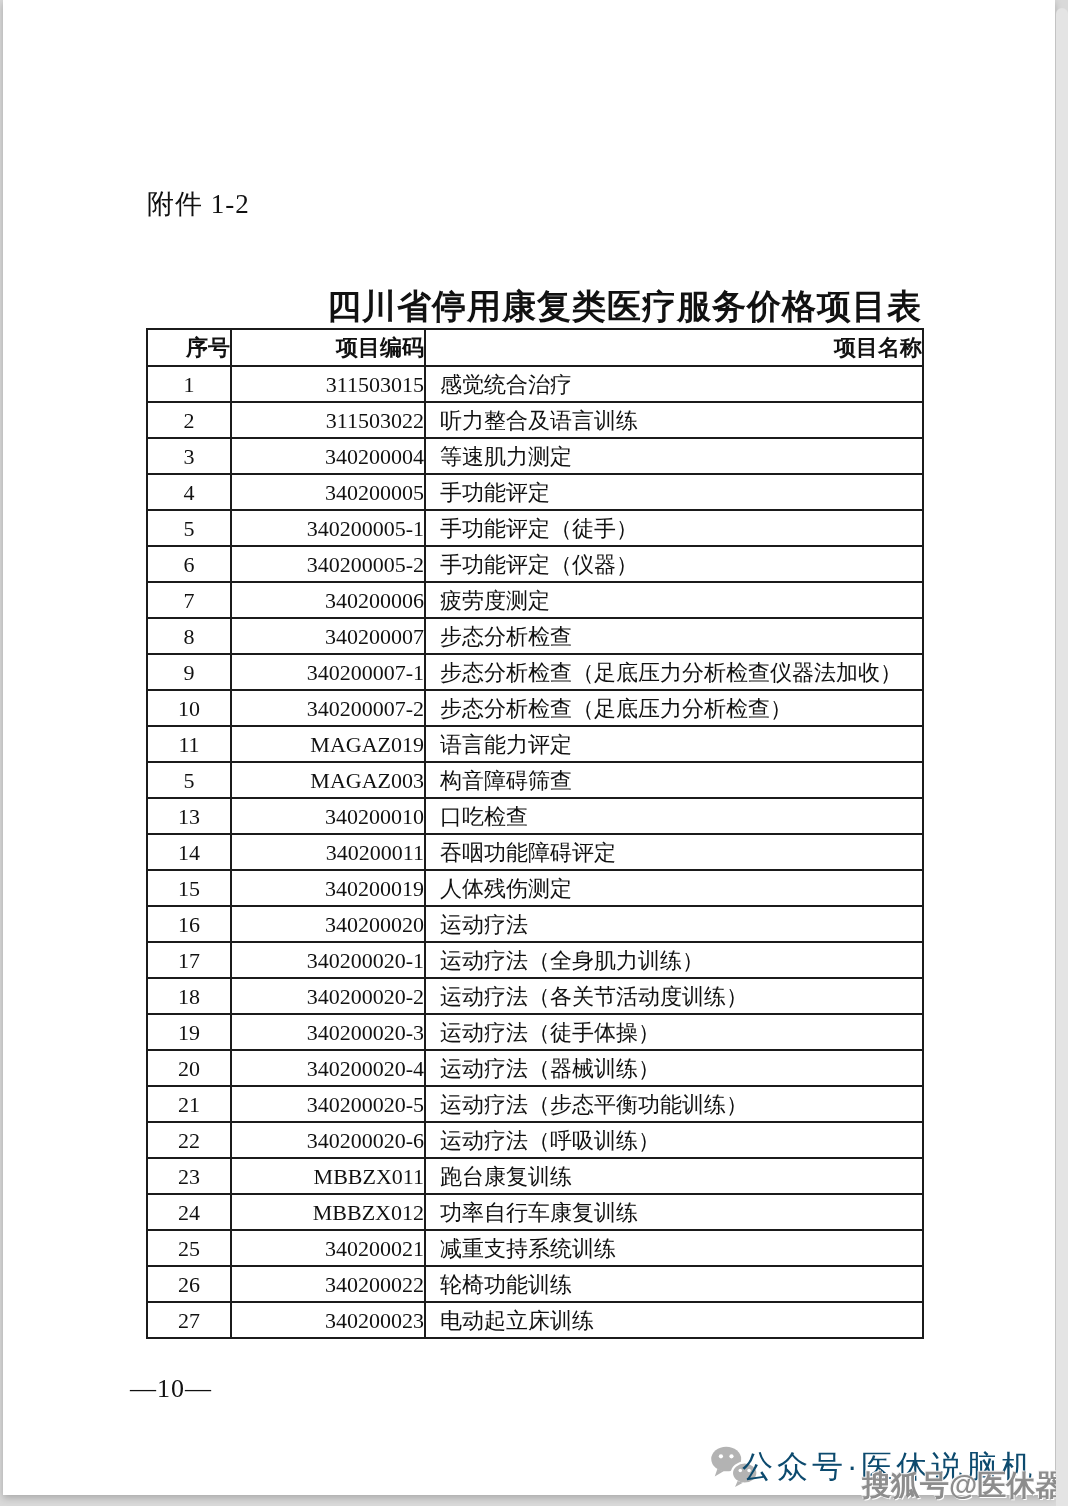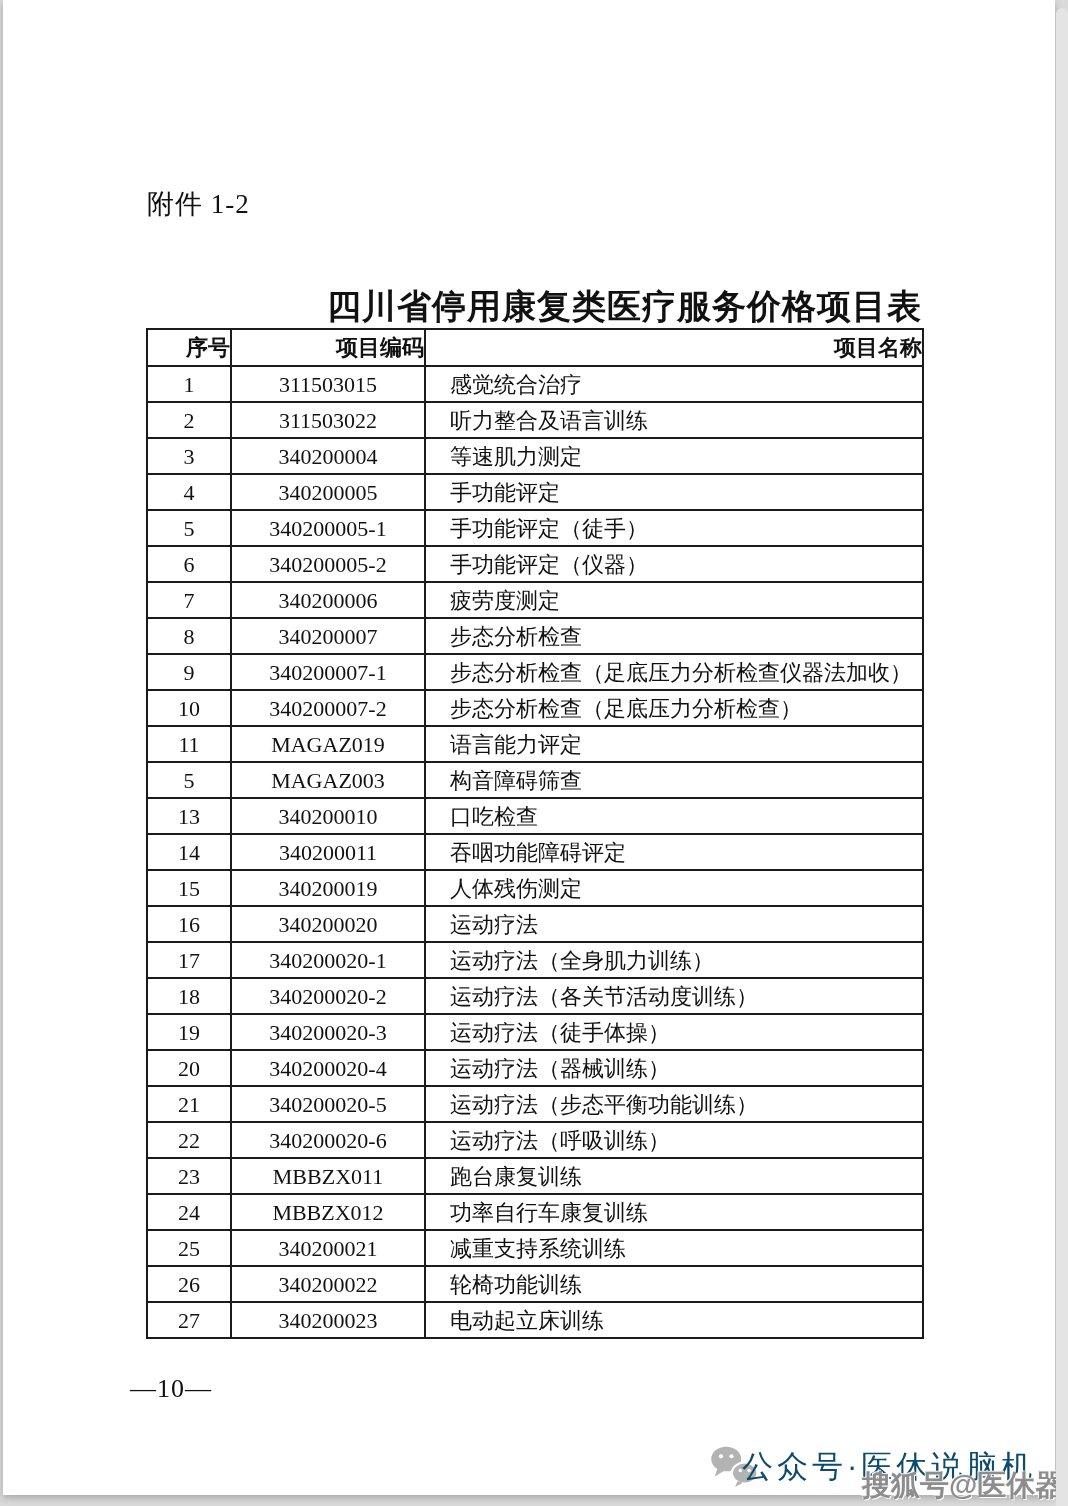--- a/index.html
+++ b/index.html
@@ -45,22 +45,22 @@
     white-space:nowrap;
   }
   .price-table th {
     font-family:"Liberation Sans","DejaVu Sans",sans-serif;
     font-weight:bold; text-align:right; height:37px;
   }
   .col-no  { width:84px; }
   .col-code{ width:194px; }
   .col-name{ width:498px; }
   .price-table td.c-no   { text-align:center; }
-  .price-table td.c-code { text-align:center; font-family:"Liberation Serif","DejaVu Serif",serif; }
-  .price-table td.c-name { text-align:left; padding-left:24px; }
+  .price-table td.c-code { text-align:right; font-family:"Liberation Serif","DejaVu Serif",serif; }
+  .price-table td.c-name { text-align:left; padding-left:14px; }
   .page-number {
     position:absolute; left:127px; top:1374px;
     font-size:26px; letter-spacing:1px;
   }
   .watermark-bar {
     position:absolute; left:0; top:1440px; width:1068px; height:66px;
     pointer-events:none;
   }
   .wechat-icon {
     position:absolute; left:708px; top:4px; width:54px; height:44px;

